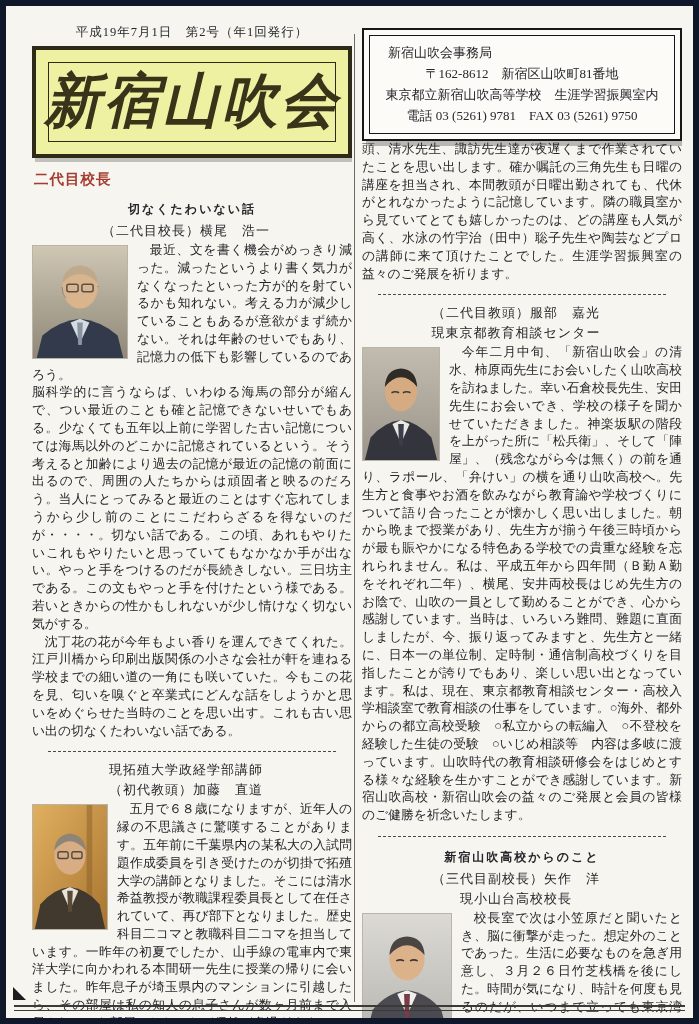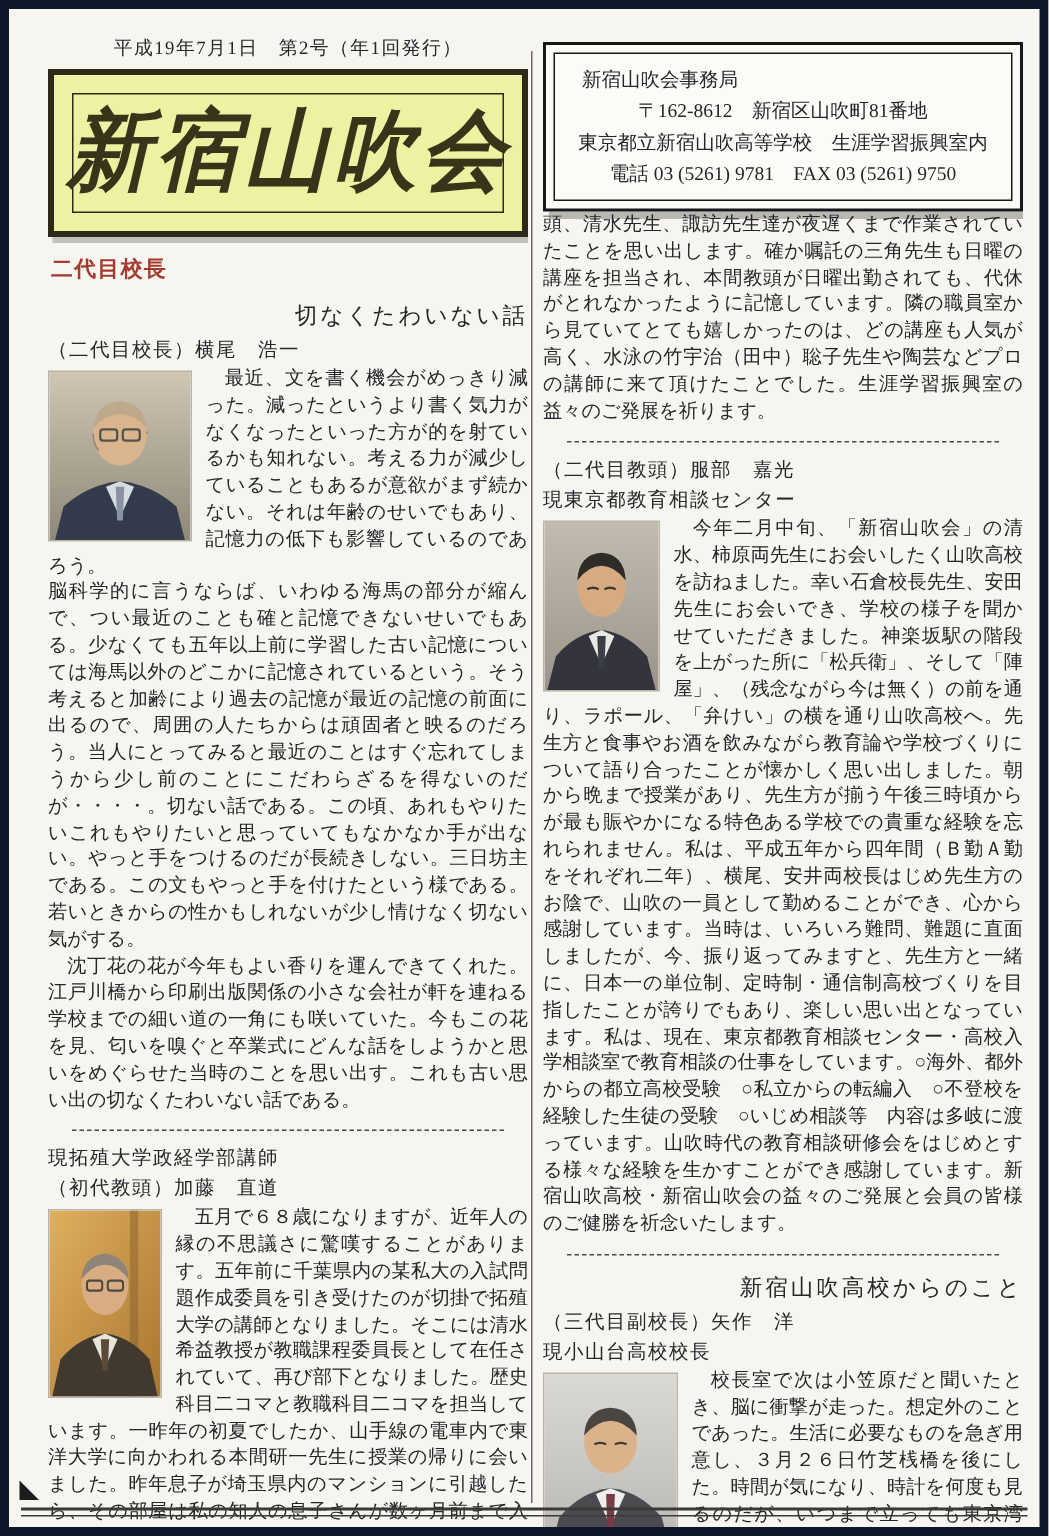--- a/index.html
+++ b/index.html
@@ -15,22 +15,22 @@
   .col.right{left:356px;}
   .divider{position:absolute;left:348px;top:28px;bottom:16px;width:1px;background:#6e6a64;}
   
   .date-line{margin:8px 0 5px 0;text-align:center;font-size:12.5px;letter-spacing:1px;white-space:nowrap;}
   .masthead{border:4px solid var(--masthead-border,#2e2a18);padding:12px;background:var(--masthead-bg,#eef0a2);
     box-shadow:3px 4px 0 rgba(130,128,120,.45);}
   .masthead-inner{border:1px solid var(--masthead-border,#2e2a18);height:78px;display:flex;align-items:center;justify-content:center;background:var(--masthead-bg,#eef0a2);}
   .calligraphy{font-size:56px;font-weight:bold;font-style:italic;letter-spacing:3px;color:#39331a;transform:scaleY(1.05);white-space:nowrap;}
   .section-heading{margin:12px 0 2px 2px;font-size:14.5px;font-weight:bold;color:var(--heading-red,#a53a2e);letter-spacing:1px;}
   
-  .a-title{margin:12px 0 4px 0;font-size:15px;font-weight:normal;text-align:right;letter-spacing:2px;}
-  .byline{margin:2px 12px 2px 0;font-size:13px;text-align:left;letter-spacing:1px;}
+  .a-title{margin:12px 0 4px 0;font-size:12px;font-weight:bold;text-align:center;letter-spacing:2px;}
+  .byline{margin:2px 12px 2px 0;font-size:13px;text-align:center;letter-spacing:1px;}
   .a-body{font-size:12.8px;line-height:17.8px;text-align:justify;}
   .a-body p{margin:0;}
   .a-body p.indent{text-indent:1em;}
   .photo{float:left;margin:3px 9px 3px 0;border:1px solid #b9b4aa;line-height:0;}
   .ph-yokoo{width:94px;height:112px;}
   .ph-kato{width:74px;height:124px;}
   .ph-hattori{width:76px;height:112px;}
   .ph-yahagi{width:88px;height:122px;}
   .photo svg{width:100%;height:100%;display:block;}
   .sep{border-top:1px dashed #4c4a46;width:90%;margin:11px auto 9px auto;height:0;}

